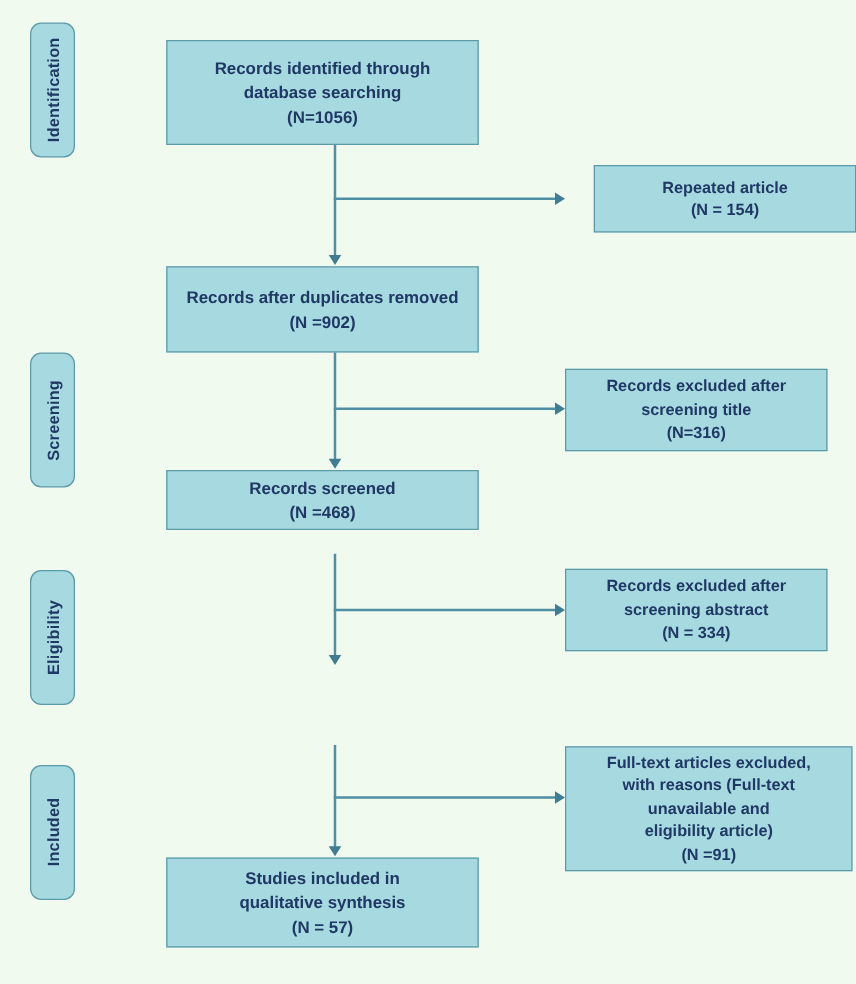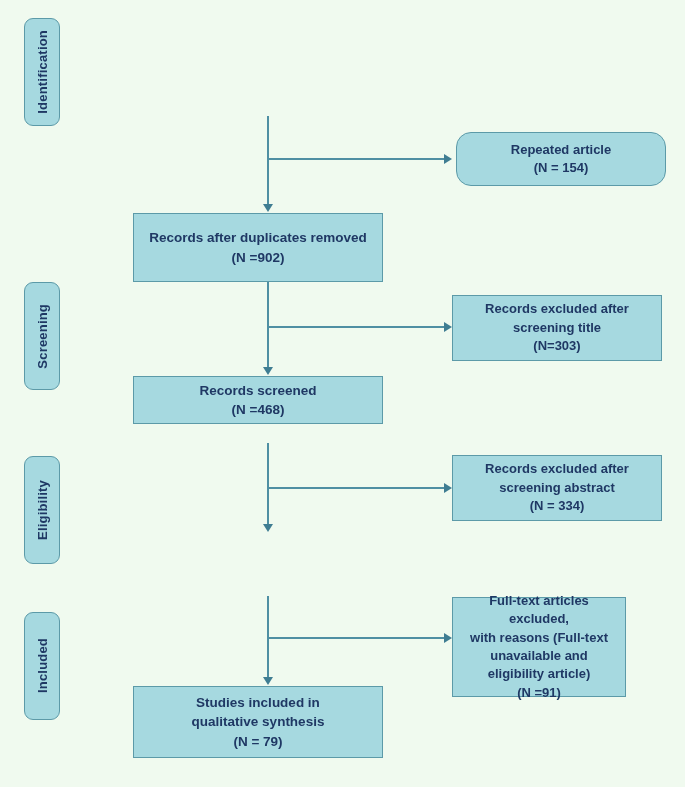--- a/index.html
+++ b/index.html
@@ -107,68 +107,75 @@
   </div>
 
   <div class="stage-tab" style="left:24px; top:456px; width:36px; height:108px;">
     <span class="stage-label">Eligibility</span>
   </div>
 
   <div class="stage-tab" style="left:24px; top:612px; width:36px; height:108px;">
     <span class="stage-label">Included</span>
   </div>
 
+  <div class="flow-box" style="left:133px; top:32px; width:250px; height:84px;">
+    <span class="box-text">
+      <span>Records identified through</span><br>
+      <span>database searching</span><br>
+      <span>(N=1056)</span>
+    </span>
+  </div>
 
   <div class="flow-box" style="left:133px; top:213px; width:250px; height:69px;">
     <span class="box-text">
       <span>Records after duplicates removed</span><br>
       <span>(N =902)</span>
     </span>
   </div>
 
   <div class="flow-box" style="left:133px; top:376px; width:250px; height:48px;">
     <span class="box-text">
       <span>Records screened</span><br>
       <span>(N =468)</span>
     </span>
   </div>
 
 
   <div class="flow-box" style="left:133px; top:686px; width:250px; height:72px;">
     <span class="box-text">
       <span>Studies included in</span><br>
       <span>qualitative synthesis</span><br>
-      <span>(N = 79)</span>
-    </span>
-  </div>
-
-  <div class="flow-box right-box" style="left:456px; top:132px; width:210px; height:54px;border-radius:15px;">
+      <span>(N = 57)</span>
+    </span>
+  </div>
+
+  <div class="flow-box right-box" style="left:475px; top:132px; width:210px; height:54px;">
     <span class="box-text">
       <span>Repeated article</span><br>
       <span>(N = 154)</span>
     </span>
   </div>
 
   <div class="flow-box right-box" style="left:452px; top:295px; width:210px; height:66px;">
     <span class="box-text">
       <span>Records excluded after</span><br>
       <span>screening title</span><br>
-      <span>(N=303)</span>
+      <span>(N=316)</span>
     </span>
   </div>
 
   <div class="flow-box right-box" style="left:452px; top:455px; width:210px; height:66px;">
     <span class="box-text">
       <span>Records excluded after</span><br>
       <span>screening abstract</span><br>
       <span>(N = 334)</span>
     </span>
   </div>
 
-  <div class="flow-box right-box" style="left:452px; top:597px; width:174px; height:100px;">
+  <div class="flow-box right-box" style="left:452px; top:597px; width:230px; height:100px;">
     <span class="box-text">
       <span>Full-text articles excluded,</span><br>
       <span>with reasons (Full-text</span><br>
       <span>unavailable and</span><br>
       <span>eligibility article)</span><br>
       <span>(N =91)</span>
     </span>
   </div>
 
   <div class="vline" style="left:267px; top:116px; width:2px; height:89px;"></div>

